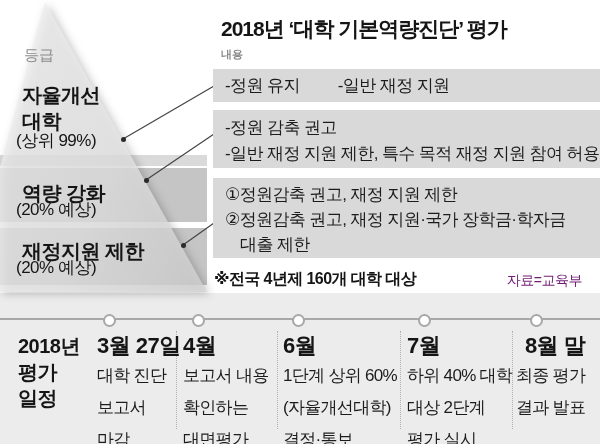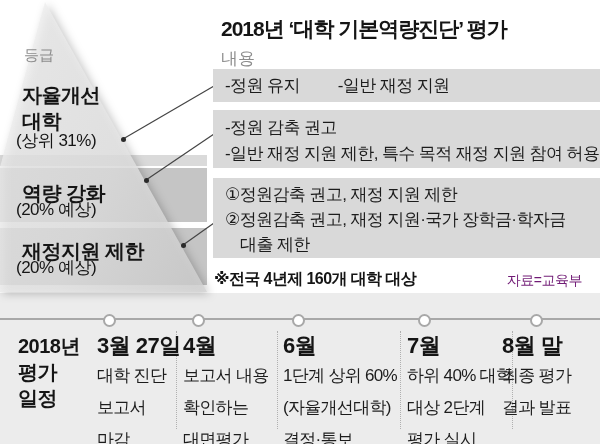--- a/index.html
+++ b/index.html
@@ -34,21 +34,21 @@
   .t2-sub{left:16px;top:198px;}
   .t3-name{left:22px;top:230px;}
   .t3-sub{left:16px;top:256px;}
 
   
   .dot{position:absolute;width:5px;height:5px;border-radius:50%;background:#2a2a2a;z-index:4;}
   .connectors{position:absolute;left:0;top:0;z-index:3;pointer-events:none;}
 
   
   .page-title{position:absolute;left:221px;top:15px;font-size:21px;font-weight:700;letter-spacing:-1px;z-index:4;}
-  .content-heading{position:absolute;left:221px;top:47px;font-size:17px;font-weight:400;color:var(--muted);z-index:4;}
+  .content-heading{position:absolute;left:221px;top:47px;font-size:11px;font-weight:700;color:var(--muted);z-index:4;}
   .cbox{position:absolute;left:213px;width:399px;background:var(--box-bg);z-index:3;font-size:17px;letter-spacing:-0.6px;color:#1c1c1c;}
   .cbox-1{top:69px;height:33px;display:flex;align-items:center;gap:38px;padding-left:12px;box-sizing:border-box;}
   .cbox-2{top:110px;height:58px;padding:5px 0 0 12px;box-sizing:border-box;line-height:26px;}
   .cbox-3{top:178px;height:80px;padding:4px 0 0 12px;box-sizing:border-box;line-height:25px;}
   .cbox .indent{padding-left:15px;}
   .footnote{position:absolute;left:214px;top:269px;font-size:16px;font-weight:600;letter-spacing:-0.6px;z-index:3;}
   .source-credit{position:absolute;right:18px;top:272px;font-size:14px;letter-spacing:-0.5px;color:#701a75;z-index:3;}
 
   
   .tl-line{position:absolute;left:0;top:318px;width:600px;height:2px;background:var(--line);z-index:1;}
@@ -69,21 +69,21 @@
   <div class="band band-thin"></div>
   <div class="band band-2"></div>
   <div class="band band-3"></div>
   <div class="tri-wrap">
       <div class="tri"></div>
     </div>
 
   <div class="py-label grade-label">등급</div>
   <div class="py-label tier-name t1-name">자율개선
 대학</div>
-  <div class="py-label tier-sub t1-sub">(상위 31%)</div>
+  <div class="py-label tier-sub t1-sub">(상위 99%)</div>
   <div class="py-label tier-name t2-name">역량 강화</div>
   <div class="py-label tier-sub t2-sub">(20% 예상)</div>
   <div class="py-label tier-name t3-name">재정지원 제한</div>
   <div class="py-label tier-sub t3-sub">(20% 예상)</div>
 
   <div class="dot" style="left:121px;top:137px;"></div>
   <div class="dot" style="left:144px;top:178px;"></div>
   <div class="dot" style="left:181px;top:243px;"></div>
 
   <svg class="connectors" width="600" height="444" viewBox="0 0 600 444">
@@ -147,19 +147,19 @@
     <div class="m-desc">1단계 상위 60%
 (자율개선대학)
 결정·통보</div>
   </div>
   <div class="milestone" style="left:407px;">
     <div class="m-date">7월</div>
     <div class="m-desc">하위 40% 대학
 대상 2단계
 평가 실시</div>
   </div>
-  <div class="milestone" style="left:502px;">
+  <div class="milestone" style="left:516px;text-align:right;">
     <div class="m-date">8월 말</div>
     <div class="m-desc">최종 평가
 결과 발표</div>
   </div>
 
 </div>
 
 </body></html>

